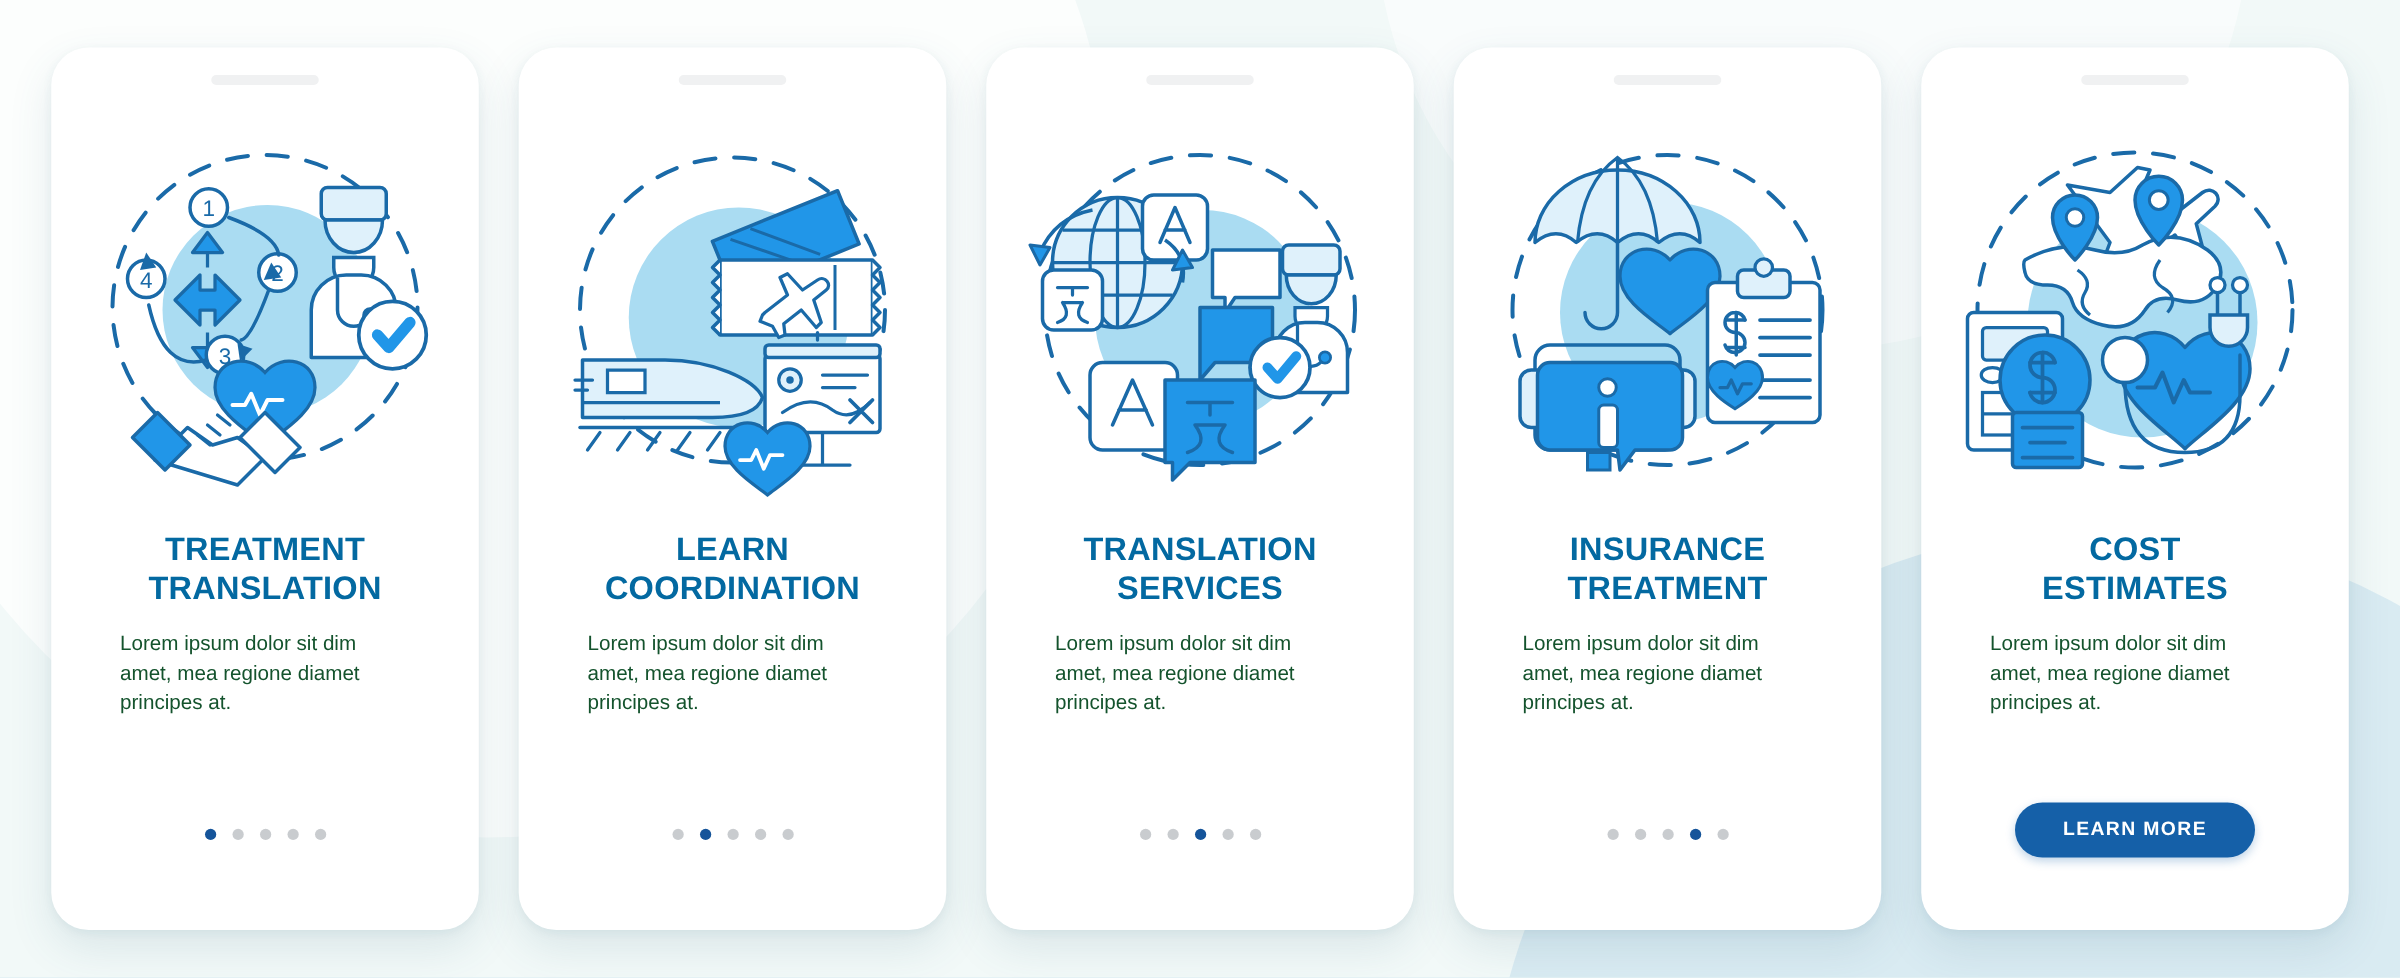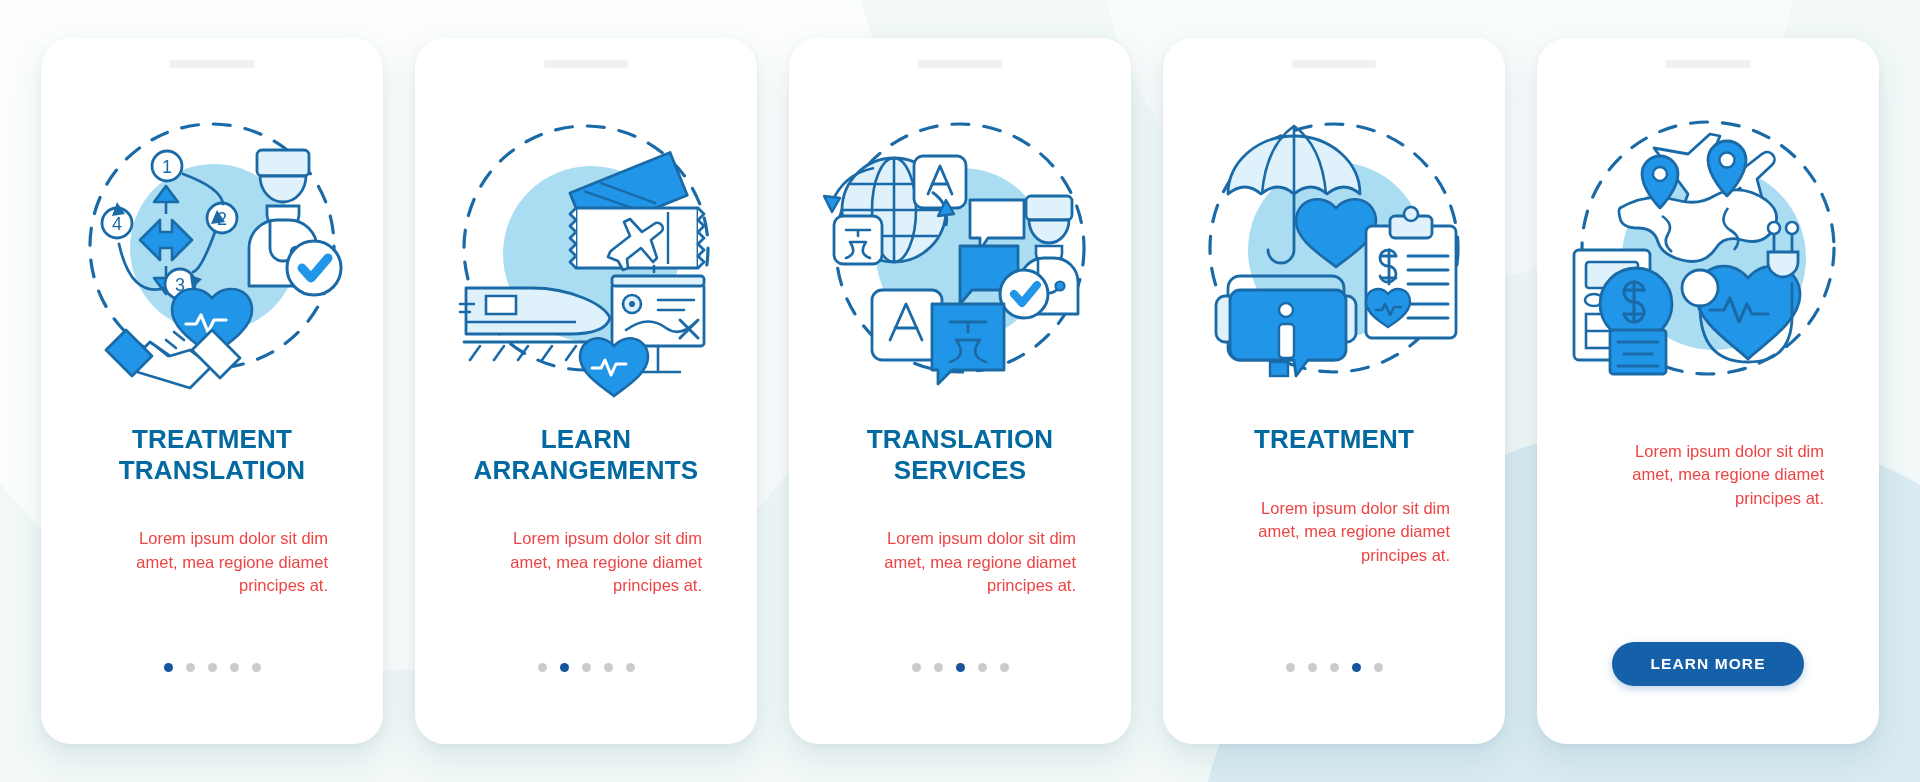--- a/index.html
+++ b/index.html
@@ -91,26 +91,26 @@
     color: #0369a1;
     font-size: 26px;
     font-weight: bold;
     line-height: 1.18;
     text-align: center;
     letter-spacing: .2px;
     width: 300px;
   }
 
   .card-body {
-    margin-top: 42px;
+    margin-top: 19px;
     width: 232px;
-    color: #ef4444;
+    color: #14532d;
     font-size: 16.5px;
     line-height: 1.42;
-    text-align: right;
+    text-align: left;
   }
 
   .spacer { flex: 1 1 auto; }
 
   .dots {
     display: flex;
     gap: 13px;
     align-items: center;
     justify-content: center;
     margin-bottom: 72px;
@@ -286,21 +286,21 @@
 
         <g>
           <path d="M178 248 c-12 -14 -34 -8 -34 11 c0 17 24 31 34 39 c10 -8 34 -22 34 -39 c0 -19 -22 -25 -34 -11 z" fill="#2196e8" stroke="#1a6aa8" stroke-width="2.6"></path>
           <path d="M156 270 h9 l4 -8 l6 15 l5 -11 h10" fill="none" stroke="#ffffff" stroke-width="3" stroke-linecap="round" stroke-linejoin="round"></path>
         </g>
       </svg>
     </div>
 
     <div class="card-title">
       <div>LEARN</div>
-      <div>ARRANGEMENTS</div>
+      <div>COORDINATION</div>
     </div>
 
     <div class="card-body">Lorem ipsum dolor sit dim amet, mea regione diamet principes at.</div>
 
     <div class="spacer"></div>
 
     <div class="dots">
       <span class="dot"></span>
       <span class="dot active"></span>
       <span class="dot"></span>
@@ -432,20 +432,21 @@
           </g>
           <g>
             <path d="M204 196 c-8 -9 -22 -5 -22 8 c0 11 14 20 22 25 c8 -5 22 -14 22 -25 c0 -13 -14 -17 -22 -8 z" fill="#2196e8" stroke="#1a6aa8" stroke-width="2.4"></path>
             <path d="M192 212 h6 l3 -6 l5 11 l4 -8 h7" fill="none" stroke="#1a6aa8" stroke-width="2.6" stroke-linecap="round" stroke-linejoin="round"></path>
           </g>
         </g>
       </svg>
     </div>
 
     <div class="card-title">
+      <div>INSURANCE</div>
       <div>TREATMENT</div>
     </div>
 
     <div class="card-body">Lorem ipsum dolor sit dim amet, mea regione diamet principes at.</div>
 
     <div class="spacer"></div>
 
     <div class="dots">
       <span class="dot"></span>
       <span class="dot"></span>
@@ -510,20 +511,24 @@
           <circle cx="142" cy="190" r="18" fill="#ffffff" stroke="#1a6aa8" stroke-width="2.8"></circle>
           <path d="M142 208 q0 56 48 56 q44 0 44 -46 v-32" fill="none" stroke="#1a6aa8" stroke-width="2.8" stroke-linecap="round"></path>
           <path d="M216 154 v-20 M234 154 v-20" fill="none" stroke="#1a6aa8" stroke-width="2.8" stroke-linecap="round"></path>
           <circle cx="216" cy="130" r="6" fill="#ffffff" stroke="#1a6aa8" stroke-width="2.6"></circle>
           <circle cx="234" cy="130" r="6" fill="#ffffff" stroke="#1a6aa8" stroke-width="2.6"></circle>
           <path d="M210 154 h30 v10 a15 15 0 0 1 -30 0 z" fill="#dff1fb" stroke="#1a6aa8" stroke-width="2.8"></path>
         </g>
       </svg>
     </div>
 
+    <div class="card-title">
+      <div>COST</div>
+      <div>ESTIMATES</div>
+    </div>
 
     <div class="card-body">Lorem ipsum dolor sit dim amet, mea regione diamet principes at.</div>
 
     <div class="spacer"></div>
 
     <button class="cta">LEARN MORE</button>
   </div>
 
 </div>
 

